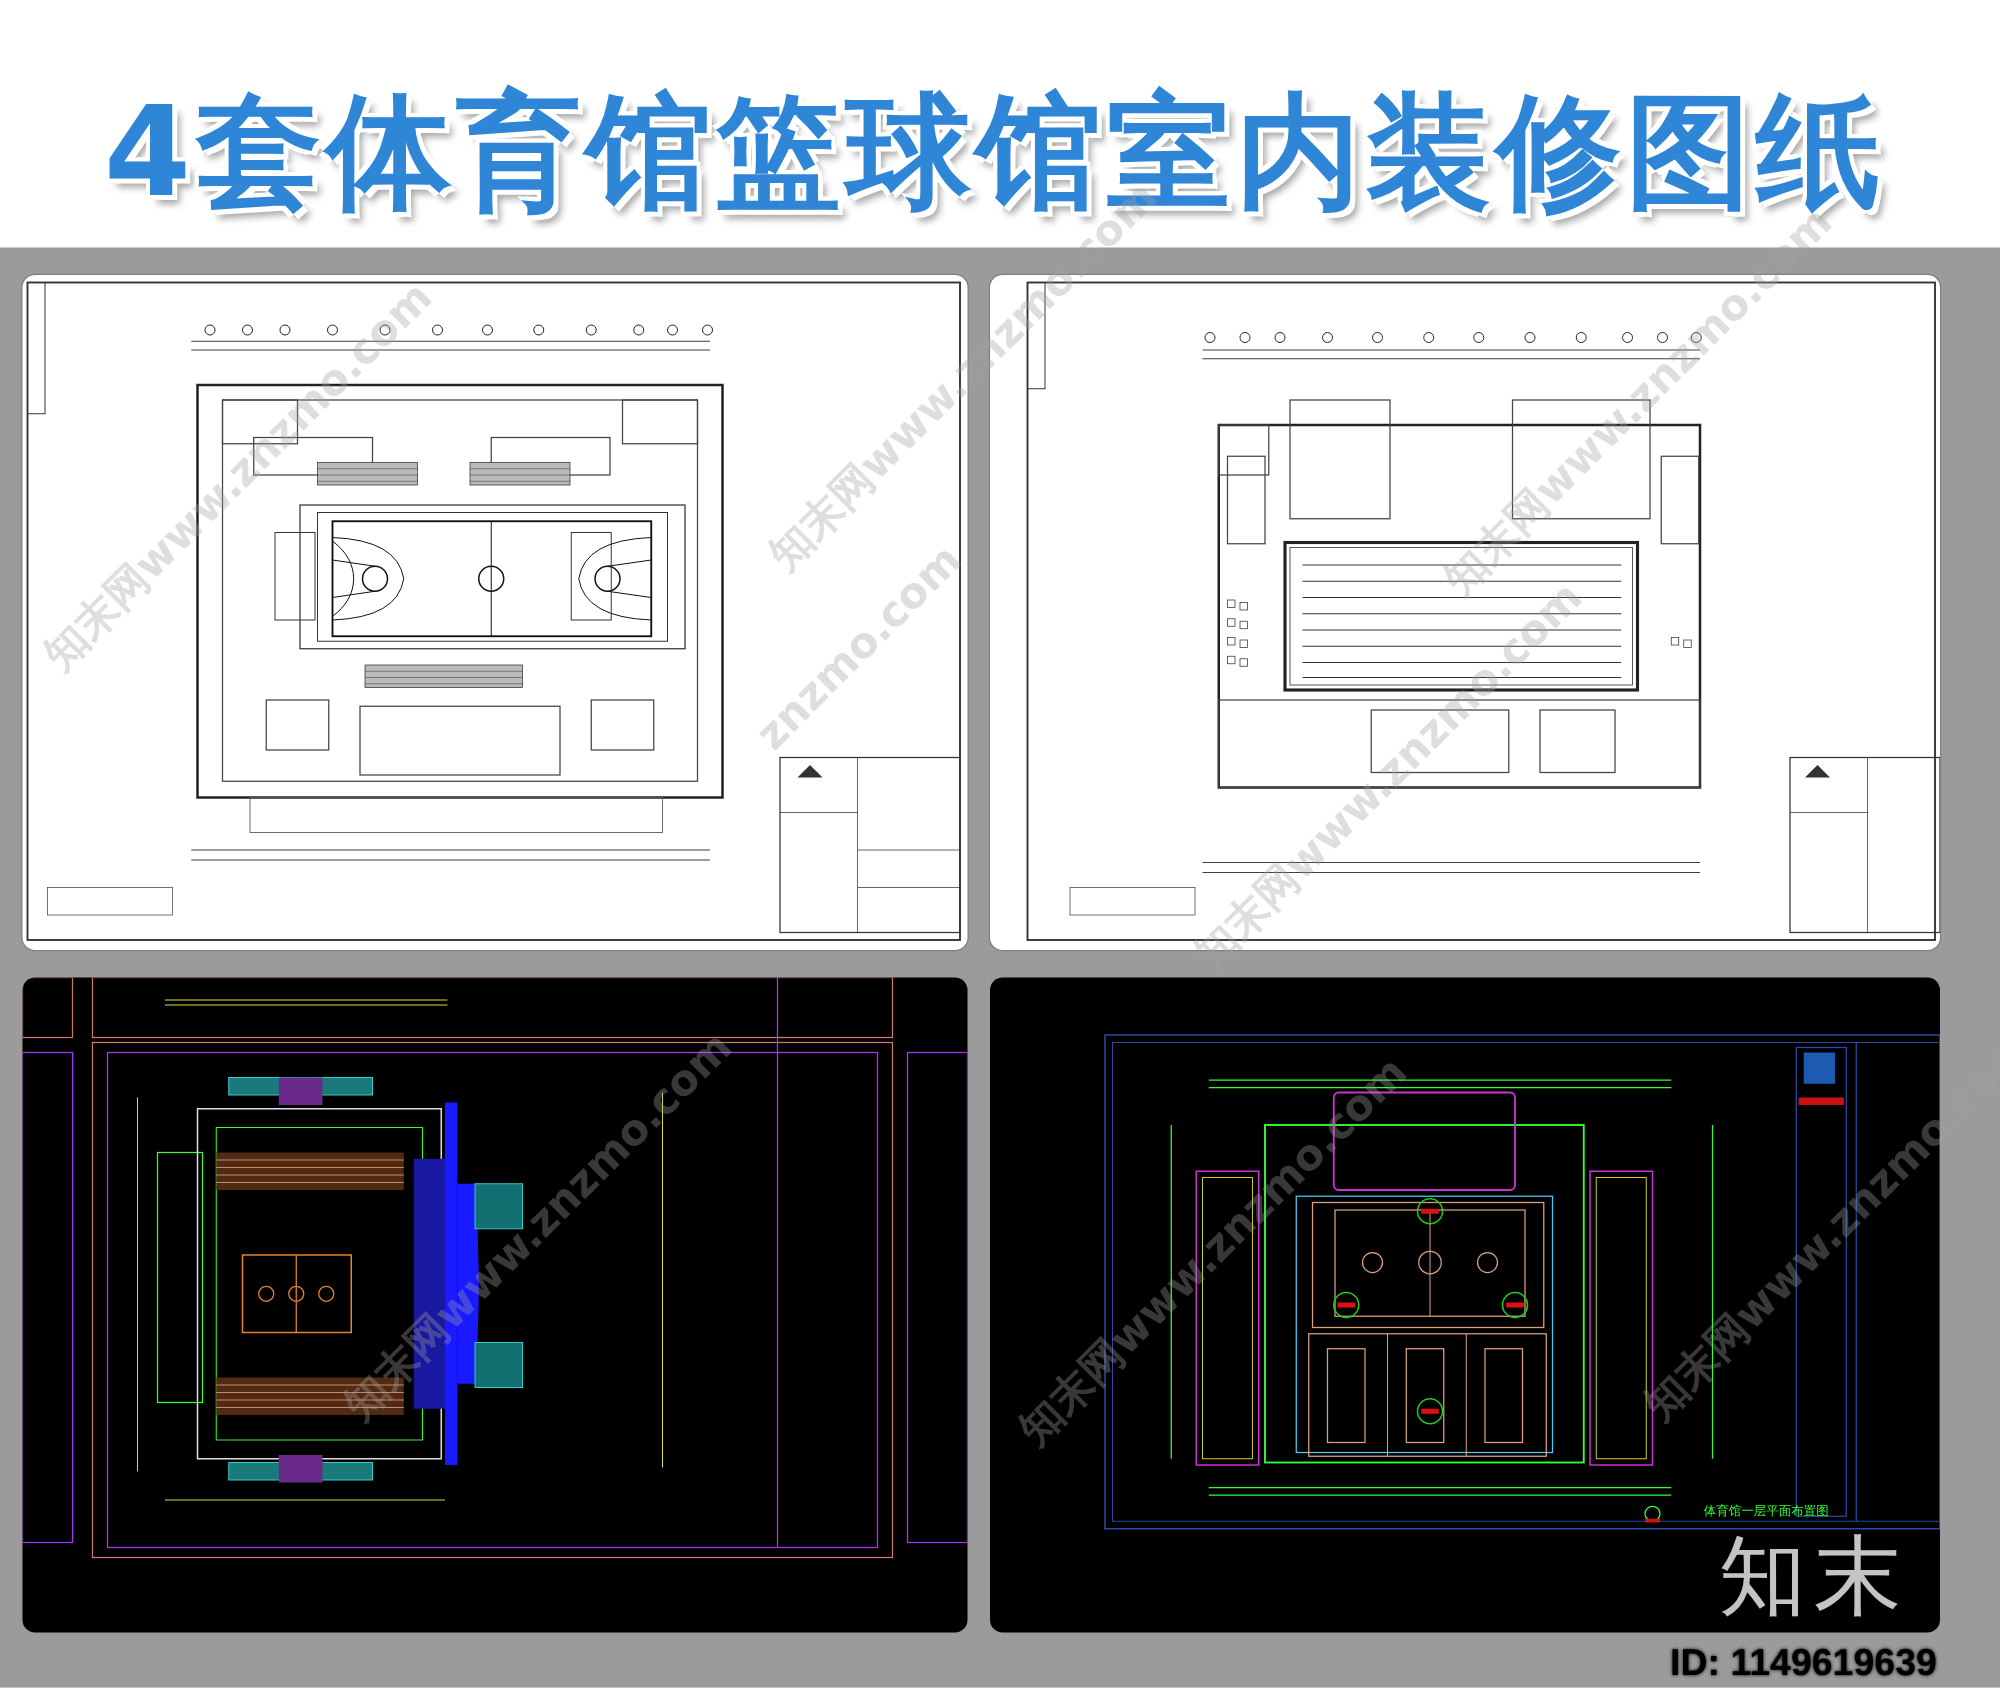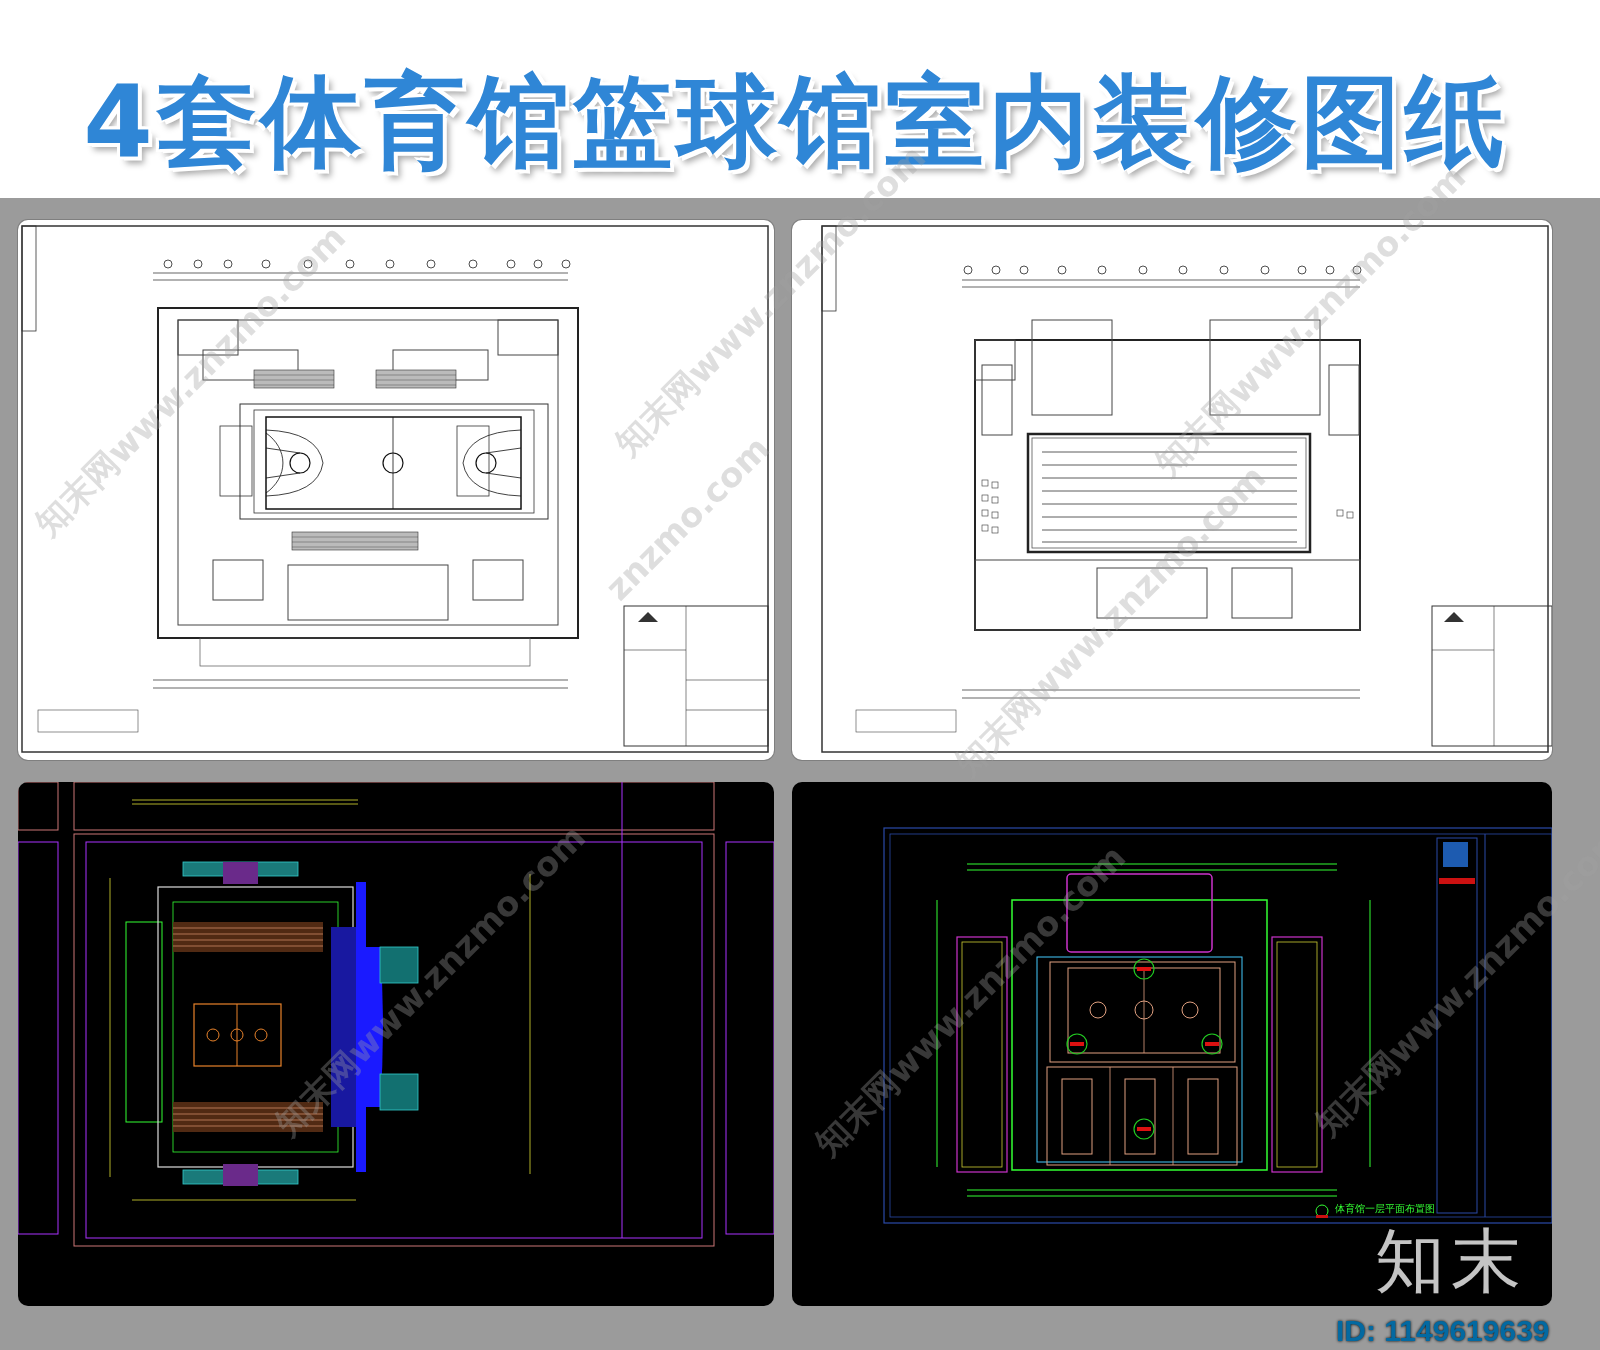--- a/index.html
+++ b/index.html
@@ -7,22 +7,22 @@
   .title-band { position:absolute; left:0; top:0; width:1600px; height:198px; background:#ffffff; }
   .title { position:absolute; left:0; top:62px; width:1592px; text-align:center; font-size:100px; font-weight:bold; color:#2f86d6; letter-spacing:4px; line-height:120px;
            text-shadow: 4px 4px 0 #ffffff, -3px -3px 0 #ffffff, 3px -3px 0 #ffffff, -3px 3px 0 #ffffff, 6px 7px 6px rgba(0,0,0,0.35); white-space:nowrap; }
   .gallery { position:absolute; left:0; top:198px; width:1600px; height:1152px; background:#9b9b9b; }
   .panel { position:absolute; border-radius:10px; overflow:hidden; }
   .panel.light { background:#ffffff; box-shadow: 0 0 0 1px #7f7f7f; }
   .panel.dark { background:#000000; }
   .panel svg { position:absolute; left:0; top:0; }
   .watermark { position:absolute; color:rgba(160,160,160,0.35); font-size:34px; font-weight:bold; transform:rotate(-45deg); white-space:nowrap; pointer-events:none; }
   .brand { position:absolute; left:1375px; top:1215px; color:rgba(230,230,230,0.85); font-size:70px; letter-spacing:6px; }
-  .asset-id { position:absolute; left:1336px; top:1314px; color:#0369a1; font-size:30px; font-weight:bold; font-family:"Liberation Sans", sans-serif; text-shadow:0 0 3px #000; }
-  .cad-label { position:absolute; font-size:10px; color:#33ff33; white-space:nowrap; }
+  .asset-id { position:absolute; left:1336px; top:1314px; color:#000000; font-size:30px; font-weight:bold; font-family:"Liberation Sans", sans-serif; text-shadow:0 0 3px #000; }
+  .cad-label { position:absolute; font-size:10px; color:#33ff33; white-space:nowrap;margin-left:28px; }
 </style>
 </head>
 <body>
 
 <div class="title-band">
   <div class="title">4套体育馆篮球馆室内装修图纸</div>
 </div>
 
 <div class="gallery">
 

